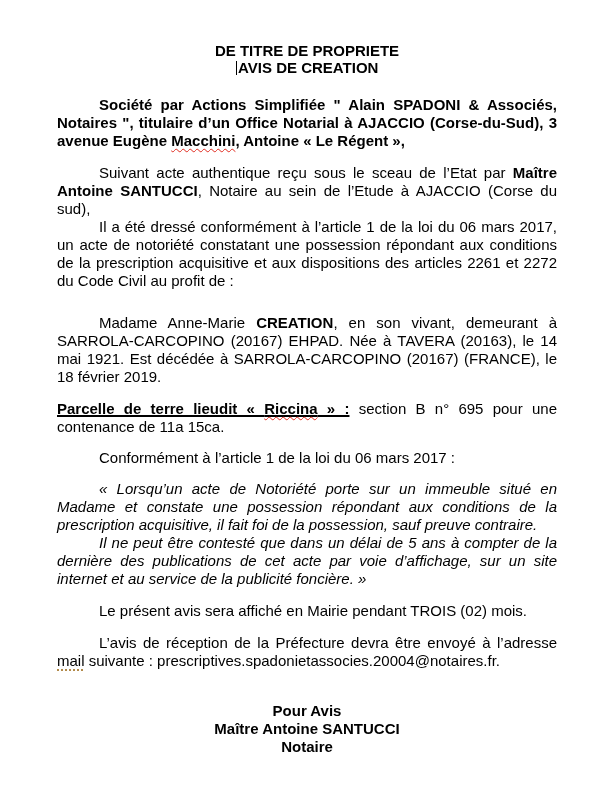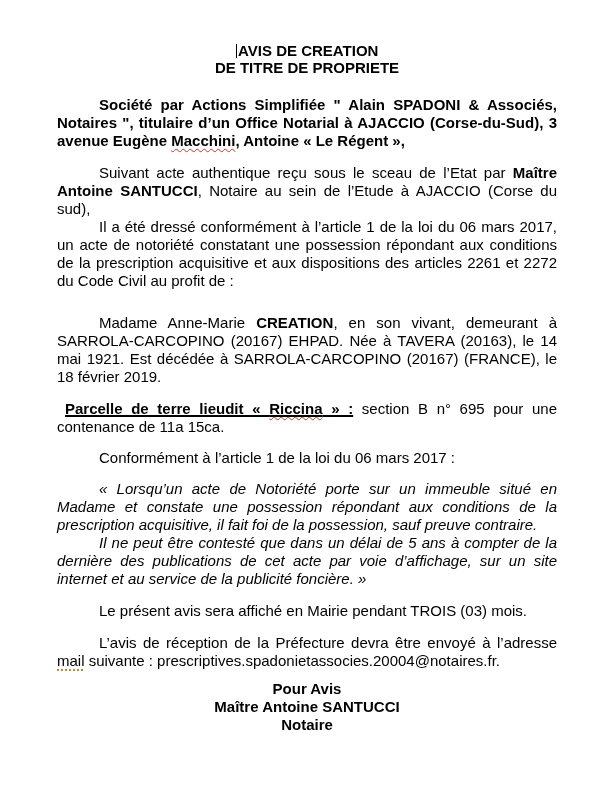--- a/index.html
+++ b/index.html
@@ -35,21 +35,21 @@
     text-align: justify;
     text-indent: 42px;
     margin-bottom: 14px;
   }
   .para.tight { margin-bottom: 0; }
   .para.no-indent { text-indent: 0; }
   .para.center { text-align: center; text-indent: 0; }
   .para.right { text-align: center; text-indent: 0; margin-bottom: 0; }
   .bold { font-weight: bold; }
   .italic { font-style: italic; }
-  .u-solid { text-decoration: underline; text-decoration-thickness: 1.5px; margin-left: 8px; }
+  .u-solid { text-decoration: underline; text-decoration-thickness: 1.5px; }
   .spell-error {
     text-decoration: underline;
     text-decoration-style: wavy;
     text-decoration-color: #e02b20;
     text-decoration-thickness: 1px;
     text-decoration-skip-ink: none;
     text-underline-offset: 2px;
   }
   .grammar-flag {
     text-decoration: underline;
@@ -60,44 +60,44 @@
     text-underline-offset: 3px;
   }
   .sig-block { margin-top: 3px; }
 </style>
 </head>
 <body>
 
 <div class="page">
 
   <div class="doc-title">
+    <div><span>DE TITRE DE PROPRIETE</span></div>
     <div><span class="caret"></span><span>AVIS DE CREATION</span></div>
-    <div><span>DE TITRE DE PROPRIETE</span></div>
   </div>
 
   <p class="para bold"><span>Société par Actions Simplifiée " Alain SPADONI &amp; Associés, Notaires ", titulaire d’un Office Notarial à AJACCIO (Corse-du-Sud), 3 avenue Eugène </span><span class="spell-error">Macchini</span><span>, Antoine « Le Régent »,</span></p>
 
 
 
   <p class="para tight"><span>Suivant acte authentique reçu sous le sceau de l’Etat par </span><span class="bold">Maître Antoine SANTUCCI</span><span>, Notaire au sein de l’Etude à AJACCIO (Corse du sud),</span></p>
 
   <p class="para" style="margin-bottom:24px;">Il a été dressé conformément à l’article 1 de la loi du 06 mars 2017, un acte de notoriété constatant une possession répondant aux conditions de la prescription acquisitive et aux dispositions des articles 2261 et 2272 du Code Civil au profit de :</p>
 
   <p class="para"><span>Madame Anne-Marie </span><span class="bold">CREATION</span><span>, en son vivant, demeurant à SARROLA-CARCOPINO (20167) EHPAD. Née à TAVERA (20163), le 14 mai 1921. Est décédée à SARROLA-CARCOPINO (20167) (FRANCE), le 18 février 2019.</span></p>
 
   <p class="para no-indent" style="margin-bottom:13px;"><span class="bold u-solid"><span>Parcelle de terre lieudit « </span><span class="spell-error">Riccina</span><span> » :</span></span><span> section B n° 695 pour une contenance de 11a 15ca.</span></p>
 
   <p class="para" style="margin-bottom:13px;">Conformément à l’article 1 de la loi du 06 mars 2017 :</p>
 
   <p class="para italic tight">« Lorsqu’un acte de Notoriété porte sur un immeuble situé en Madame et constate une possession répondant aux conditions de la prescription acquisitive, il fait foi de la possession, sauf preuve contraire.</p>
   <p class="para italic" style="">Il ne peut être contesté que dans un délai de 5 ans à compter de la dernière des publications de cet acte par voie d’affichage, sur un site internet et au service de la publicité foncière. »</p>
 
-  <p class="para">Le présent avis sera affiché en Mairie pendant TROIS (03) mois.</p>
+  <p class="para">Le présent avis sera affiché en Mairie pendant TROIS (02) mois.</p>
 
-  <p class="para" style="margin-bottom:10px;"><span>L’avis de réception de la Préfecture devra être envoyé à l’adresse </span><span class="grammar-flag">mail</span><span> suivante : prescriptives.spadonietassocies.20004@notaires.fr.</span></p>
+  <p class="para" style="margin-bottom:32px;"><span>L’avis de réception de la Préfecture devra être envoyé à l’adresse </span><span class="grammar-flag">mail</span><span> suivante : prescriptives.spadonietassocies.20004@notaires.fr.</span></p>
 
   <div class="sig-block">
     <p class="para right bold">Pour Avis</p>
     <p class="para right bold">Maître Antoine SANTUCCI</p>
     <p class="para right bold">Notaire</p>
   </div>
 
 </div>
 
 </body></html>

